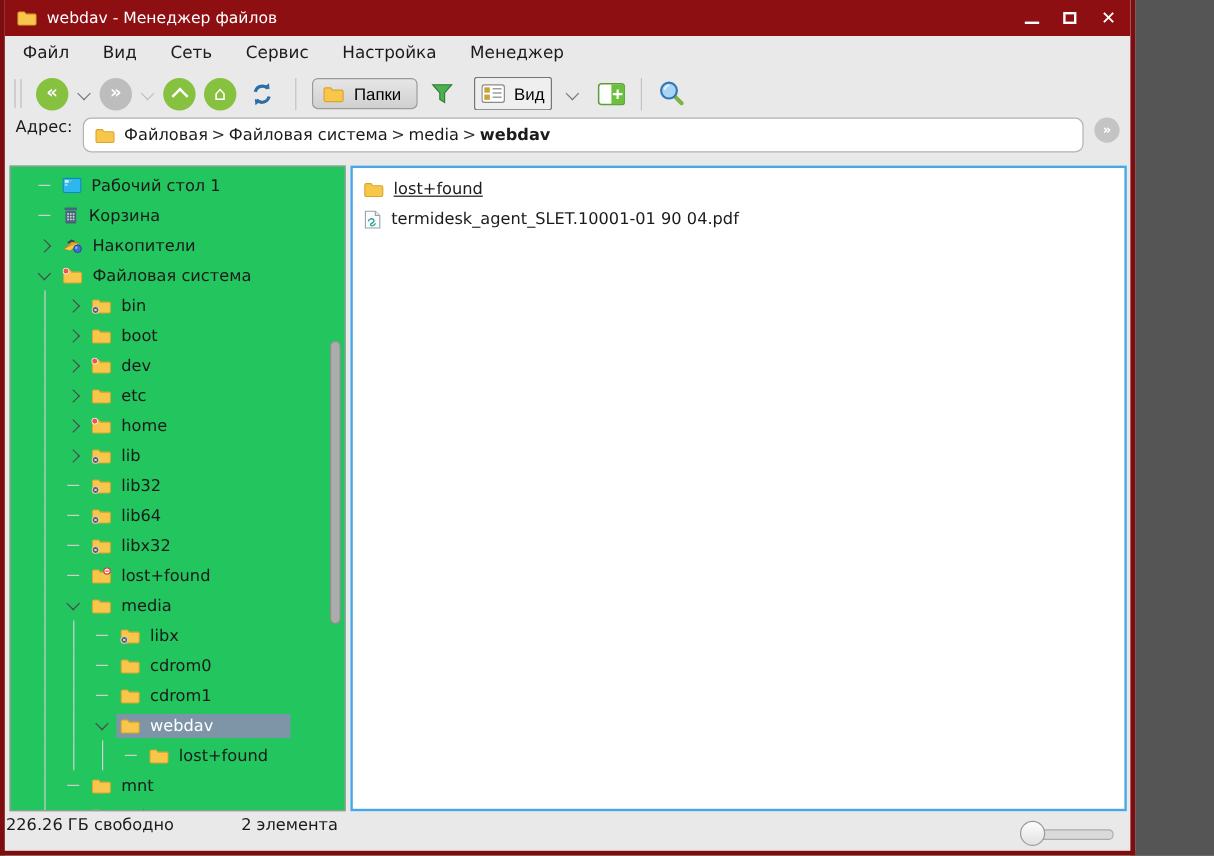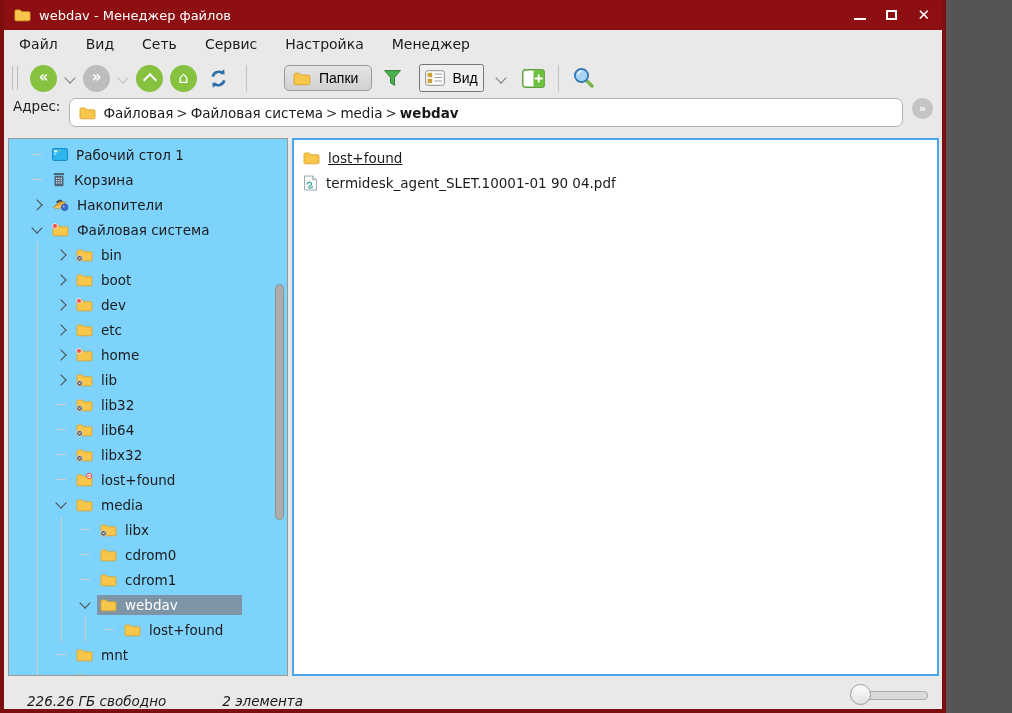--- a/index.html
+++ b/index.html
@@ -27,54 +27,54 @@
   .circ{width:27px;height:27px;border-radius:50%;display:flex;align-items:center;justify-content:center;color:#fff;flex:0 0 auto;}
   .circ.green{background:var(--accent_green,#86C13F);}
   .circ.gray{background:#BDBDBD;}
   .gly{font-size:15px;font-weight:bold;line-height:1;margin-top:-1px;}
   .chev{display:inline-block;width:7px;height:7px;border-right:1.6px solid #7a7a7a;border-bottom:1.6px solid #7a7a7a;}
   .chev.down{transform:rotate(45deg);margin-top:-4px;}
   .chev.light{border-color:#c0c0c0;}
   .chev.white{border-color:#fff;border-width:2px;width:8px;height:8px;transform:rotate(225deg);margin-top:4px;}
   .sep{width:1px;height:27px;background:#c3c3c3;margin:0 6px;}
   .tbbtn{background:linear-gradient(#e6e6e6,#d0d0d0);border:1px solid #9a9a9a;border-radius:5px;
-    display:flex;align-items:center;gap:8px;padding:4px 13px 4px 8px;font-size:14px;margin-left:24px;}
+    display:flex;align-items:center;gap:8px;padding:4px 13px 4px 8px;font-size:14px;}
   .flatbtn{display:flex;align-items:center;gap:7px;padding:4px 4px;font-size:14px;}
   .iconbox{display:flex;align-items:center;}
   
   .addressbar{height:36px;display:flex;padding:0 9px;font-size:13.5px;gap:9px;}
   .addr-input{flex:1;height:27px;background:#fff;border:1px solid #b3b3b3;border-radius:7px;
     display:flex;align-items:center;padding:0 9px;gap:5px;}
   .crumb{padding:0 2px;}
   .crumb.last{font-weight:bold;}
   .crumb-sep{color:#333;margin:0 1px;}
   .go-btn{width:21px;height:21px;border-radius:50%;background:#c4c4c4;color:#fff;display:flex;
     align-items:center;justify-content:center;font-size:11px;font-weight:bold;flex:0 0 auto;}
   
   .content{height:546px;display:flex;padding:4px 3px 4px 4px;gap:4px;box-sizing:border-box;}
-  .tree-panel{width:280px;flex:0 0 auto;background:#7dd3fc;border:1px solid #999;box-sizing:border-box;
+  .tree-panel{width:280px;flex:0 0 auto;background:#22c55e;border:1px solid #999;box-sizing:border-box;
     position:relative;overflow:hidden;padding-top:3px;}
   .files-panel{flex:1;background:#fff;border:2px solid var(--focus_border,#47A7E8);box-sizing:border-box;
     padding:5px 7px;overflow:hidden;}
   .tree-row{height:25px;display:flex;align-items:center;padding-left:16px;font-size:13.5px;white-space:nowrap;}
   .cell{width:24px;height:25px;display:flex;align-items:center;justify-content:center;position:relative;flex:0 0 auto;}
   .vline{position:absolute;left:50%;top:0;bottom:0;width:1px;background:#cfcfcf;}
   .tchev{display:inline-block;width:7px;height:7px;border-right:1.4px solid #4a4a4a;border-bottom:1.4px solid #4a4a4a;}
   .tchev.open{transform:rotate(45deg);margin-top:-3px;}
   .tchev.closed{transform:rotate(-45deg);}
   .dash{width:10px;height:1px;background:#cfcfcf;}
   .row-content{display:flex;align-items:center;gap:8px;padding:2px 6px 2px 3px;}
   .row-content.selected{background:var(--selection,#7D95A6);color:#fff;padding-right:64px;}
   .ticon{display:flex;flex:0 0 auto;}
   .thumb{position:absolute;right:3px;top:145px;width:9px;height:236px;background:#ACACAC;
     border:1px solid #909090;border-radius:5px;box-sizing:border-box;}
   .file-row{height:25px;display:flex;align-items:center;gap:8px;font-size:13.5px;padding-left:2px;}
   .file-name.underline{text-decoration:underline;}
   
-  .statusbar{height:29px;display:flex;align-items:flex-end;padding:0 23px;font-size:13.5px;position:relative;font-style:italic;}
+  .statusbar{height:29px;display:flex;align-items:flex-start;padding:0 1px;font-size:13.5px;position:relative;}
   .status-free{margin-right:56px;}
   .zoom-slider{position:absolute;right:14px;top:11px;width:66px;height:7px;background:#dadada;
     border:1px solid #ababab;border-radius:4px;}
   .zoom-handle{position:absolute;left:-11px;top:-8px;width:21px;height:21px;border-radius:50%;
     background:linear-gradient(#fdfdfd,#e2e2e2);border:1px solid #9a9a9a;box-sizing:border-box;}
 </style>
 </head>
 <body>
 
 <div class="window">

